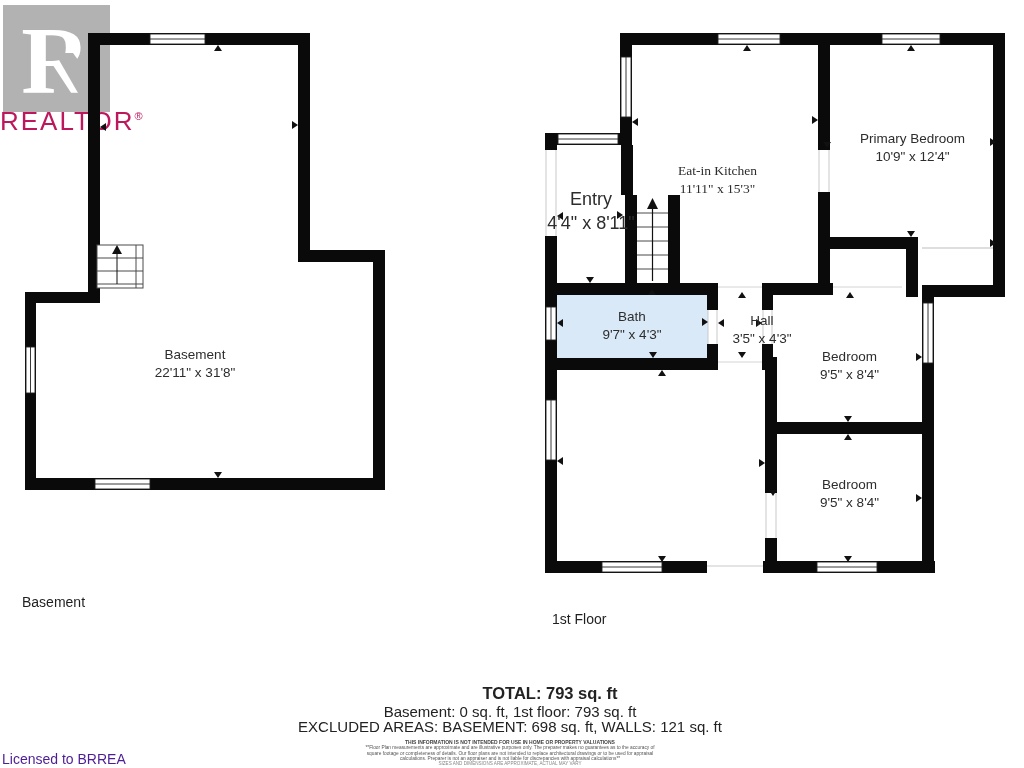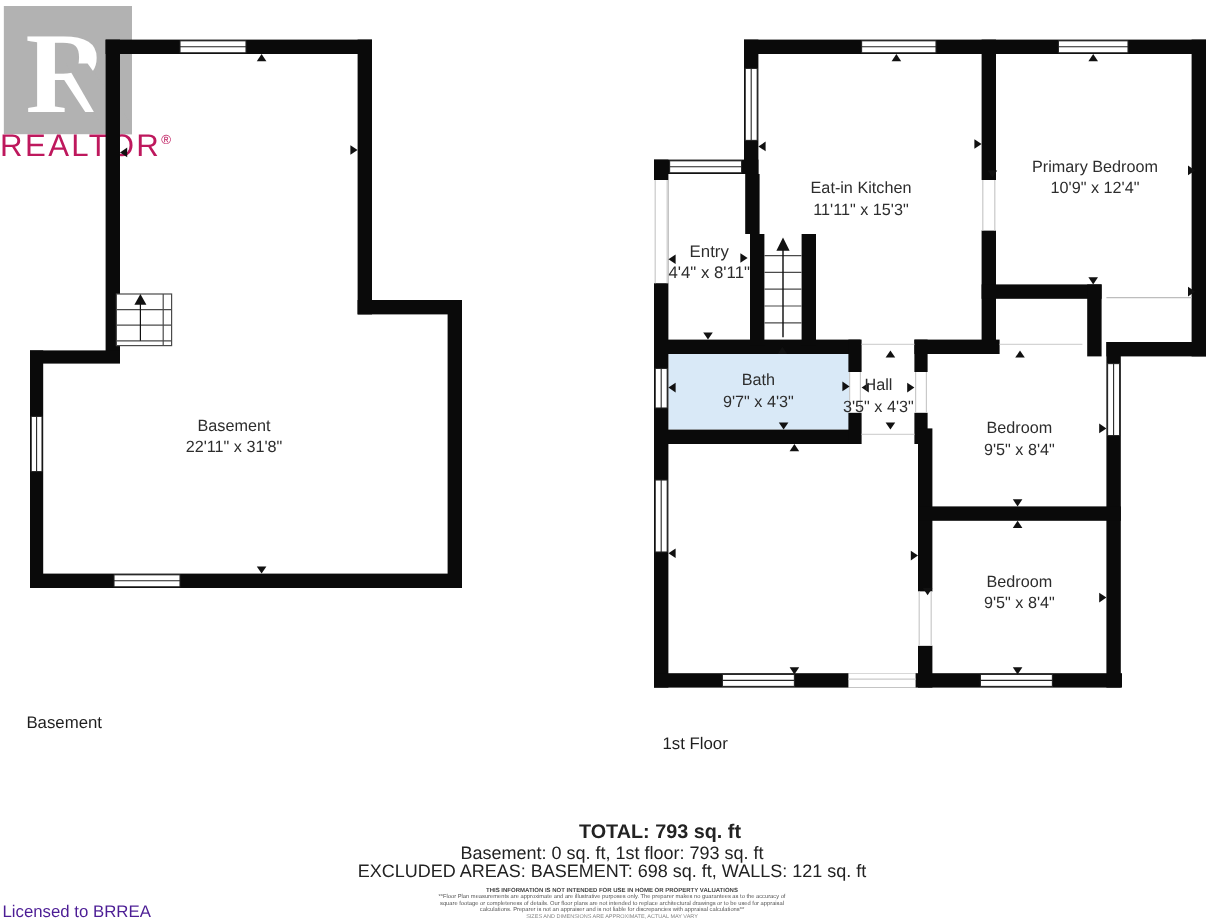--- a/index.html
+++ b/index.html
@@ -197,41 +197,41 @@
       <polygon points="844,556 852,556 848,562"></polygon>
       <polygon points="916,494 916,502 922,498"></polygon>
     </g>
   </svg>
 
   <div class="room-label" style="left:95px;top:346px;width:200px;">
     <div>Basement</div>
     <div>22'11" x 31'8"</div>
   </div>
 
-  <div class="room-label" style="left:620px;top:148px;width:195px;">
+  <div class="room-label" style="left:620px;top:162px;width:195px;font-family:Liberation Serif, serif;">
     <div>Eat-in Kitchen</div>
     <div>11'11" x 15'3"</div>
   </div>
 
   <div class="room-label" style="left:830px;top:130px;width:165px;">
     <div>Primary Bedroom</div>
     <div>10'9" x 12'4"</div>
   </div>
 
-  <div class="room-label" style="left:540px;top:200px;width:102px;font-size:14px;">
+  <div class="room-label" style="left:540px;top:188px;width:102px;font-size:18px;">
     <div>Entry</div>
     <div>4'4" x 8'11"</div>
   </div>
 
   <div class="room-label" style="left:557px;top:308px;width:150px;">
     <div>Bath</div>
     <div>9'7" x 4'3"</div>
   </div>
 
-  <div class="room-label" style="left:682px;top:312px;width:100px;">
+  <div class="room-label" style="left:712px;top:312px;width:100px;">
     <div>Hall</div>
     <div>3'5" x 4'3"</div>
   </div>
 
   <div class="room-label" style="left:777px;top:348px;width:145px;">
     <div>Bedroom</div>
     <div>9'5" x 8'4"</div>
   </div>
 
   <div class="room-label" style="left:777px;top:476px;width:145px;">

